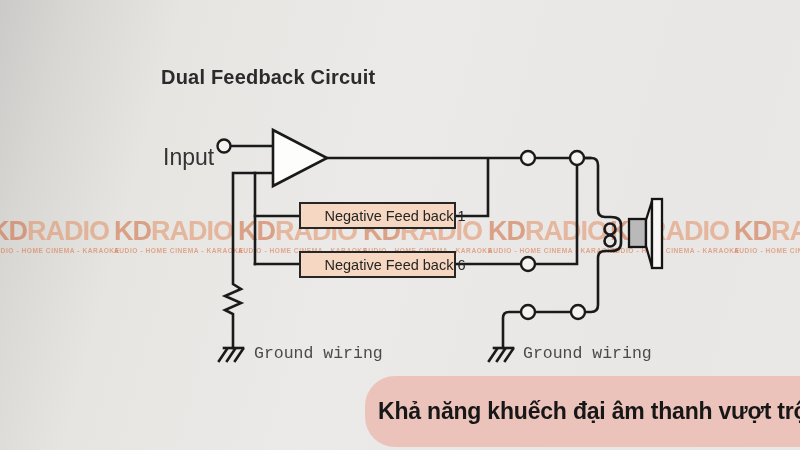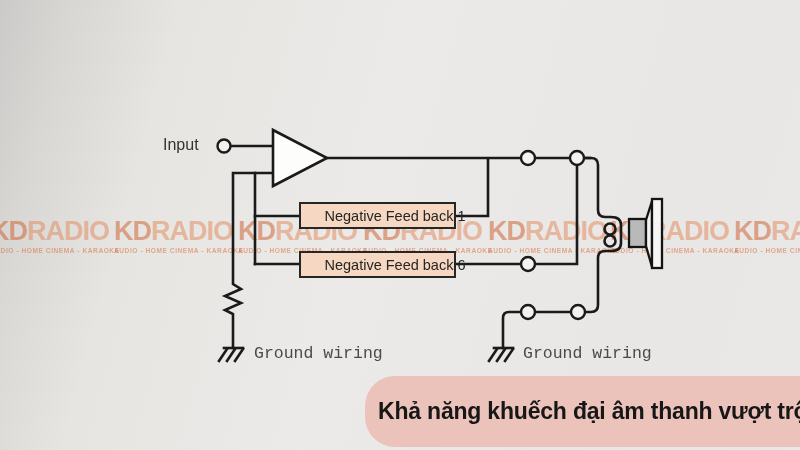--- a/index.html
+++ b/index.html
@@ -5,21 +5,21 @@
   html,body{margin:0;padding:0;}
   #stage{
     position:relative;width:800px;height:450px;overflow:hidden;
     background:linear-gradient(105deg,#cbcac8 0%,#d8d7d4 8%,#e6e5e2 20%,#ebeae8 45%,#e8e7e5 78%,#e9e8e6 100%);
     font-family:"Liberation Sans",sans-serif;
   }
   .abs{position:absolute;}
   .title{
     left:161px;top:66px;font-size:20px;font-weight:bold;color:#2b2b2b;letter-spacing:.2px;
   }
-  .input-label{left:163px;top:136px;font-size:16px;color:#333;}
+  .input-label{left:163px;top:144px;font-size:23px;color:#333;}
   .op-sign{font-size:14px;font-weight:bold;color:#1a1a1a;line-height:1;}
   .nfb-box{
     left:299px;width:157px;height:27px;background:#f6d8c2;border:2px solid #262626;
     box-sizing:border-box;display:flex;align-items:center;justify-content:center;
     font-size:14.5px;color:#252525;white-space:nowrap;z-index:3;padding-left:35px;
   }
   .ground-label{font-size:16.5px;color:#4a4a4a;font-family:Liberation Mono, monospace;}
   svg.circuit{position:absolute;left:0;top:0;z-index:2;}
   
   .wm{
@@ -120,20 +120,21 @@
     <circle cx="528" cy="312" r="7" fill="#f4f3f1" stroke="#1a1a1a" stroke-width="2.4"></circle>
     <circle cx="578" cy="312" r="7" fill="#f4f3f1" stroke="#1a1a1a" stroke-width="2.4"></circle>
 
     <g stroke="#141414" stroke-width="2.3">
       <rect x="629" y="219" width="17" height="28" fill="#b9b9b9"></rect>
       <polygon points="646,220 652,201 652,267 646,246" fill="#f3f2f0"></polygon>
       <rect x="652" y="199" width="10" height="69" fill="#f7f6f4"></rect>
     </g>
   </svg>
 
+  <div class="abs title">Dual Feedback Circuit</div>
   <div class="abs input-label">Input</div>
   <div class="abs op-sign" style="left:277px;top:138px;">+</div>
   <div class="abs op-sign" style="left:278px;top:164px;">−</div>
 
   <div class="abs nfb-box" style="top:202px;">
     <span>Negative Feed back 1</span>
   </div>
   <div class="abs nfb-box" style="top:251px;">
     <span>Negative Feed back 6</span>
   </div>

